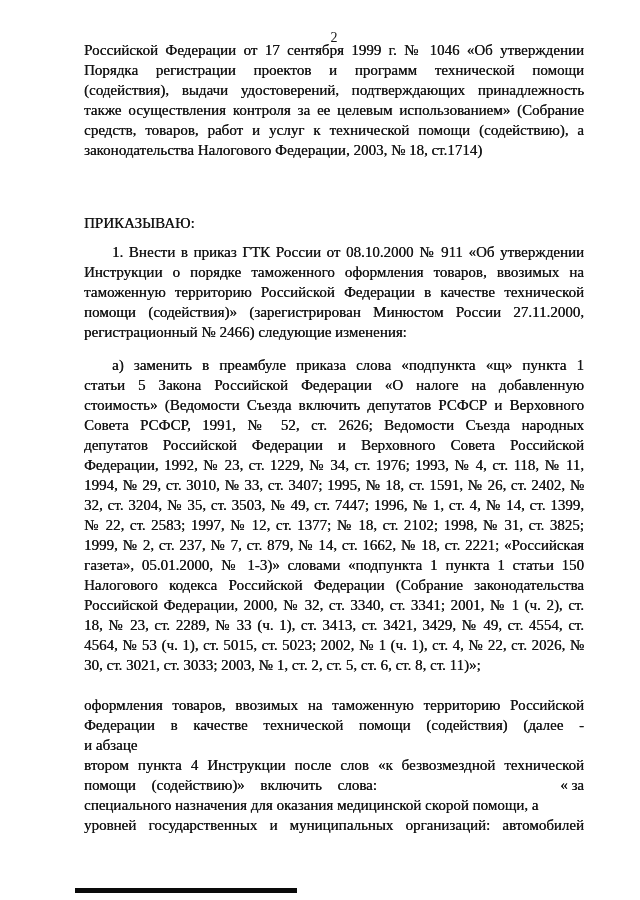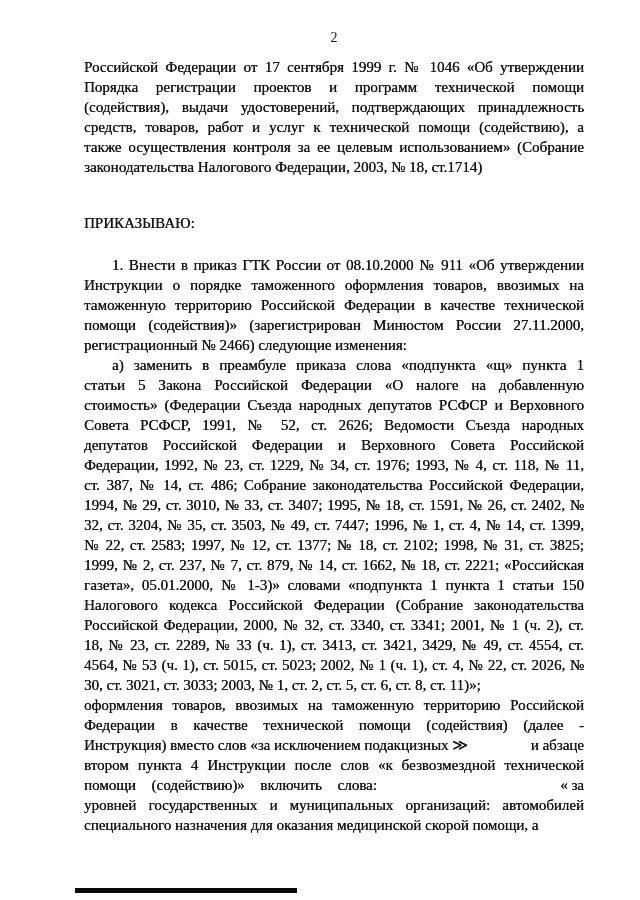--- a/index.html
+++ b/index.html
@@ -39,68 +39,66 @@
     background:#0a0a0a;
   }
 </style>
 </head>
 <body>
 
 <div class="page">
   <div class="body-area">
     <div class="page-number">2</div>
     <div id="doc-body">
-        <div class="block" style="top: 57px;">
+        <div class="block" style="top: 40px;">
           <div class="line justify">Российской Федерации от  17  сентября 1999 г. № 1046 «Об утверждении</div>
           <div class="line justify">Порядка регистрации проектов и программ технической помощи</div>
           <div class="line justify">(содействия), выдачи удостоверений, подтверждающих принадлежность</div>
+          <div class="line justify">также осуществления контроля за ее целевым использованием» (Собрание</div>
           <div class="line justify">средств, товаров, работ и услуг к технической помощи (содействию), а</div>
-          <div class="line justify">также осуществления контроля за ее целевым использованием» (Собрание</div>
           <div class="line left">законодательства Налогового Федерации, 2003, № 18, ст.1714)</div>
         </div>
         <div class="block" style="top: 213px;">
           <div class="line left">ПРИКАЗЫВАЮ:</div>
         </div>
-        <div class="block" style="top: 255px;">
+        <div class="block" style="top: 242px;">
           <div class="line justify" style="padding-left: 28px;">1. Внести в приказ ГТК России от 08.10.2000 № 911  «Об утверждении</div>
           <div class="line justify">Инструкции о порядке таможенного оформления товаров, ввозимых на</div>
           <div class="line justify">таможенную территорию Российской Федерации в качестве технической</div>
           <div class="line justify">помощи (содействия)» (зарегистрирован Минюстом России 27.11.2000,</div>
           <div class="line left">регистрационный № 2466) следующие изменения:</div>
         </div>
         <div class="block" style="top: 355px;">
           <div class="line justify" style="padding-left: 28px;">а) заменить в преамбуле приказа слова «подпункта «щ» пункта 1</div>
           <div class="line justify">статьи 5 Закона Российской Федерации «О налоге на добавленную</div>
-          <div class="line justify">стоимость» (Федерации Съезда народных депутатов РСФСР и Верховного</div>
+          <div class="line justify">стоимость» (Ведомости Съезда включить депутатов РСФСР и Верховного</div>
           <div class="line justify">Совета РСФСР, 1991, № 52, ст. 2626; Ведомости Съезда народных</div>
           <div class="line justify">депутатов Российской Федерации и Верховного Совета Российской</div>
           <div class="line justify">Федерации, 1992, № 23, ст. 1229, № 34, ст. 1976; 1993, № 4, ст. 118, № 11,</div>
-          <div class="line justify">ст. 387, № 14, ст. 486; Собрание законодательства Российской Федерации,</div>
           <div class="line justify">1994, № 29, ст. 3010, № 33, ст. 3407; 1995, № 18, ст. 1591, № 26, ст. 2402, №</div>
           <div class="line justify">32, ст. 3204, № 35, ст. 3503, № 49, ст. 7447; 1996, № 1, ст. 4, № 14, ст. 1399,</div>
           <div class="line justify">№ 22, ст. 2583; 1997, № 12, ст. 1377; № 18, ст. 2102; 1998, № 31, ст. 3825;</div>
           <div class="line justify">1999, № 2, ст. 237, № 7, ст. 879, № 14, ст. 1662, № 18, ст. 2221; «Российская</div>
           <div class="line justify">газета», 05.01.2000, № 1-3)» словами «подпункта 1 пункта 1 статьи 150</div>
           <div class="line justify">Налогового кодекса Российской Федерации (Собрание законодательства</div>
           <div class="line justify">Российской Федерации, 2000, № 32, ст. 3340, ст. 3341; 2001, № 1 (ч. 2), ст.</div>
           <div class="line justify">18, № 23, ст. 2289, № 33 (ч. 1),  ст. 3413, ст. 3421, 3429, № 49, ст. 4554, ст.</div>
           <div class="line justify">4564, № 53 (ч. 1), ст. 5015, ст. 5023; 2002, № 1 (ч. 1), ст. 4, № 22, ст. 2026, №</div>
           <div class="line left">30, ст. 3021, ст. 3033; 2003, № 1, ст. 2, ст. 5, ст. 6, ст. 8, ст. 11)»;</div>
         </div>
         <div class="block" style="top: 695px;">
           <div class="line justify">оформления товаров, ввозимых на таможенную территорию Российской</div>
           <div class="line justify">Федерации в качестве технической помощи (содействия) (далее -</div>
           <div class="line split">
-            <span class="seg">Инструкция) вместо слов «за исключением подакцизных ≫</span>
             <span class="seg">и абзаце</span>
           </div>
           <div class="line justify">втором пункта 4 Инструкции после слов «к безвозмездной технической</div>
           <div class="line split">
             <span class="seg" style="word-spacing: 12px;">помощи (содействию)» включить слова:</span>
             <span class="seg">« за</span>
           </div>
+          <div class="line left">специального назначения для оказания медицинской скорой помощи, а</div>
           <div class="line justify">уровней государственных и муниципальных организаций: автомобилей</div>
-          <div class="line left">специального назначения для оказания медицинской скорой помощи, а</div>
         </div>
       </div>
   </div>
   <div class="scan-bar" style="left: 75px; top: 888px; width: 222px; height: 5px; background: rgb(10, 10, 10);"></div>
 </div>
 
 </body></html>

